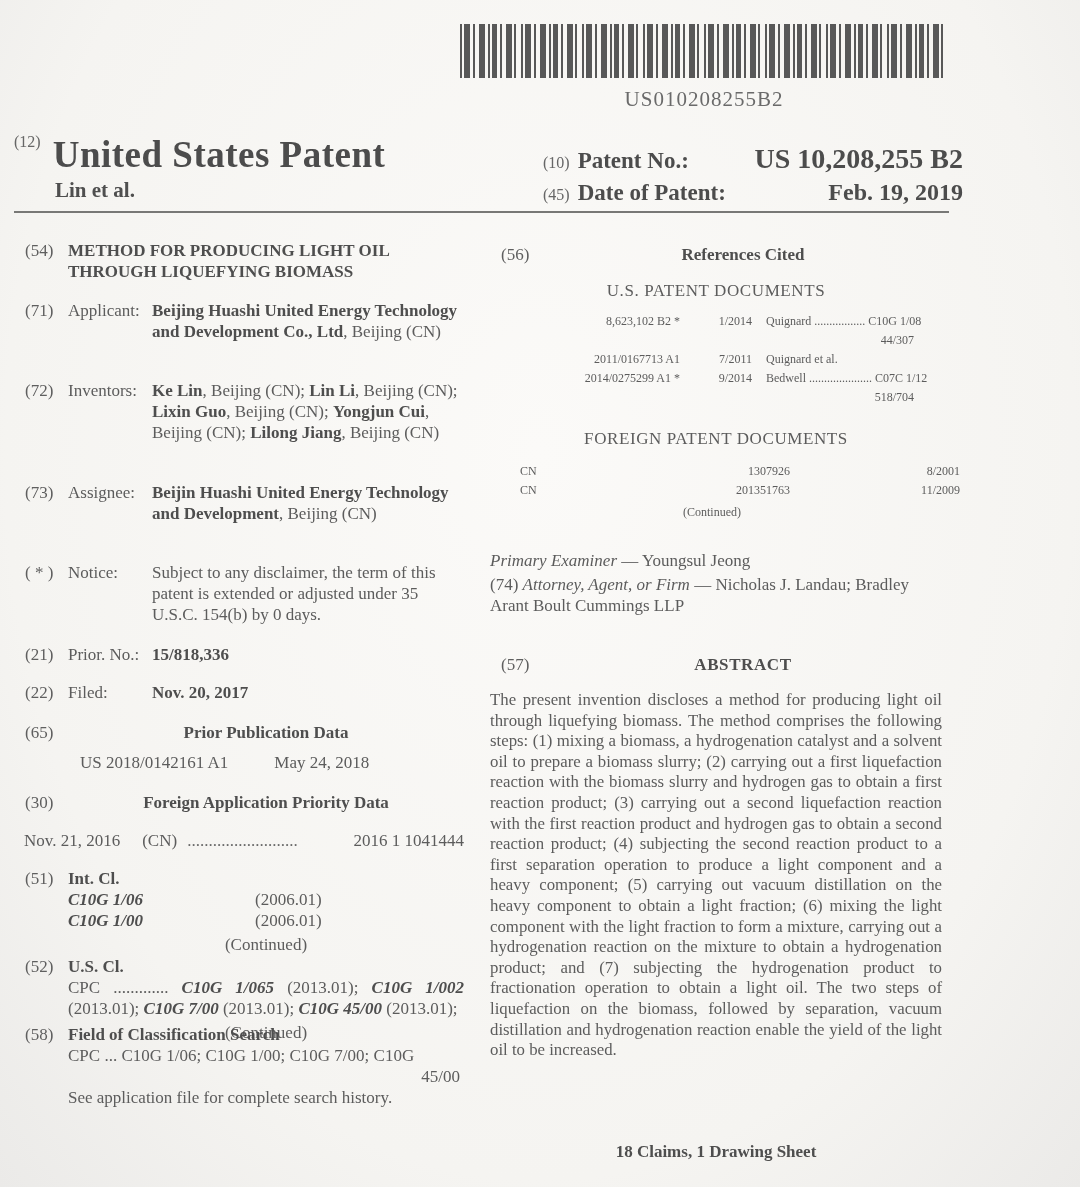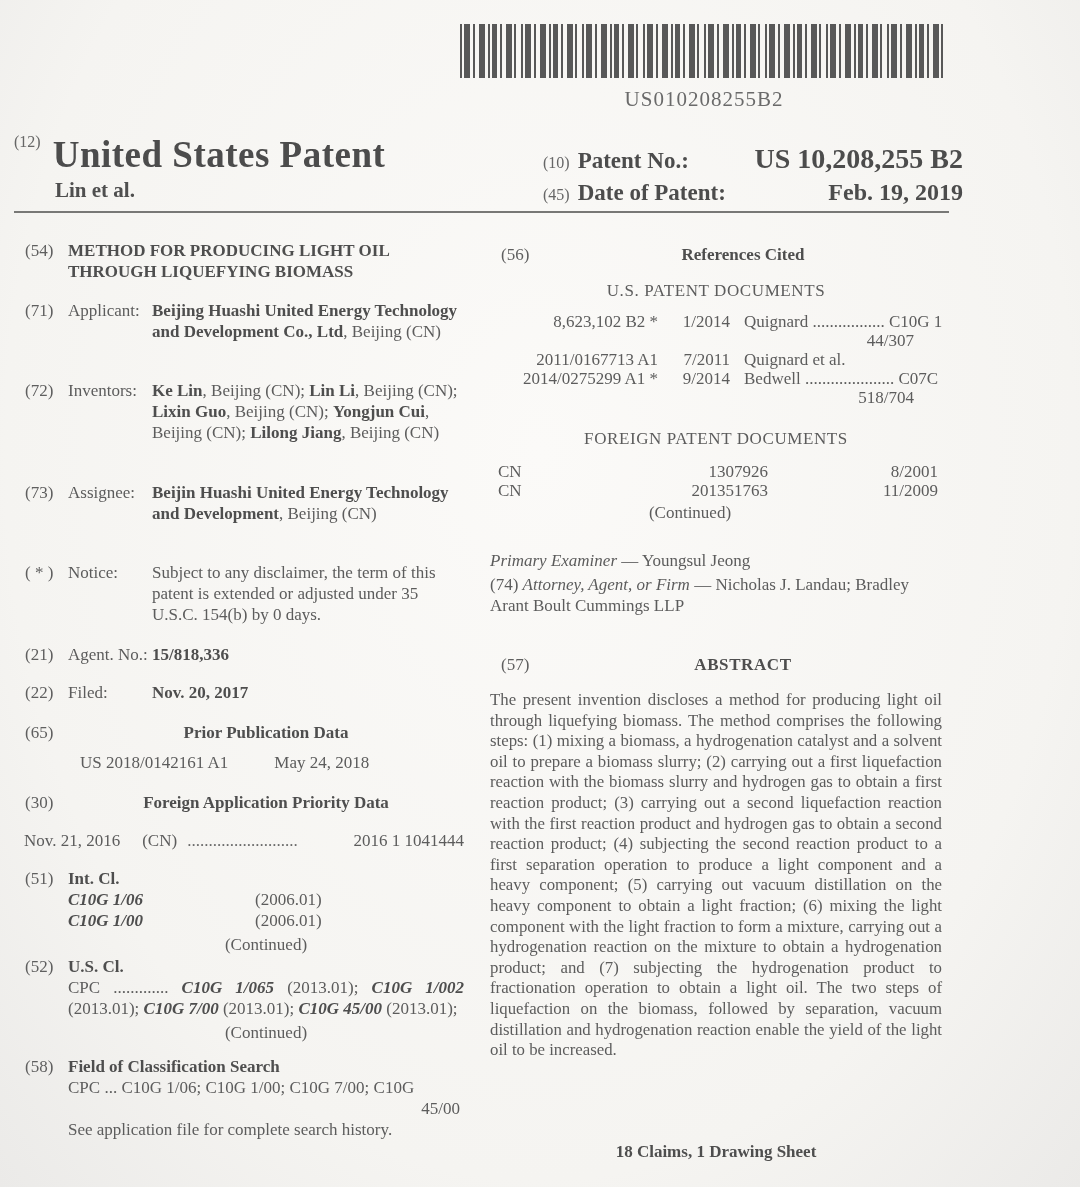--- a/index.html
+++ b/index.html
@@ -65,21 +65,21 @@
   .pr-cty{flex:none;margin-left:22px;}
   .pr-dots{flex:1;overflow:hidden;white-space:nowrap;margin-left:10px;color:#6a6a6a;}
   .pr-num{flex:none;margin-left:8px;}
   .subblock{padding-left:54px;}
   .iclrow{display:flex;padding-left:54px;}
   .icl-code{flex:none;width:187px;font-weight:700;font-style:italic;color:#4e4e4e;}
   .contd{text-align:center;padding-left:54px;margin-top:3px;}
   .cpcblock{padding-left:54px;text-align:justify;}
   .rightline{text-align:right;padding-right:4px;}
   
-  .refsmall{font-size:17px;line-height:19px;}
+  .refsmall{font-size:12px;line-height:19px;margin-left:22px;}
   .usrow{display:flex;}
   .us-c1{flex:none;width:168px;text-align:right;}
   .us-c2{flex:none;width:72px;text-align:right;}
   .us-c3{flex:1;padding-left:14px;white-space:nowrap;overflow:hidden;}
   .us-cont{text-align:right;padding-right:28px;}
   .frow{display:flex;}
   .f-c1{flex:none;width:80px;padding-left:8px;}
   .f-c2{flex:none;width:190px;text-align:right;}
   .f-c3{flex:none;width:170px;text-align:right;}
   .ls{letter-spacing:0.6px;}
@@ -154,21 +154,21 @@
       <span class="num">( * )</span>
       <div class="body lblrow">
         <span class="lbl">Notice:</span>
         <span class="val">Subject to any disclaimer, the term of this patent is extended or adjusted under 35 U.S.C. 154(b) by 0 days.</span>
       </div>
     </div>
 
     <div class="sec" style="top:412px">
       <span class="num">(21)</span>
       <div class="body lblrow">
-        <span class="lbl">Agent. No.:</span>
+        <span class="lbl">Prior. No.:</span>
         <span class="val"><b>15/818,336</b></span>
       </div>
     </div>
 
     <div class="sec" style="top:450px">
       <span class="num">(22)</span>
       <div class="body lblrow">
         <span class="lbl">Filed:</span>
         <span class="val"><b>Nov. 20, 2017</b></span>
       </div>
@@ -217,21 +217,21 @@
 
     <div style="position:absolute;top:724px;left:0;right:0">
       <div class="sec" style="position:static">
         <span class="num">(52)</span>
         <div class="body sechead">U.S. Cl.</div>
       </div>
       <div class="cpcblock"><span>CPC ............. </span><span class="rb ri">C10G 1/065</span><span> (2013.01); </span><span class="rb ri">C10G 1/002</span><span> (2013.01); </span><span class="rb ri">C10G 7/00</span><span> (2013.01); </span><span class="rb ri">C10G 45/00</span><span> (2013.01);</span></div>
       <div class="contd">(Continued)</div>
     </div>
 
-    <div style="position:absolute;top:824px;left:0;right:0">
+    <div style="position:absolute;top:792px;left:0;right:0">
       <div class="sec" style="position:static">
         <span class="num">(58)</span>
         <div class="body sechead">Field of Classification Search</div>
       </div>
       <div class="subblock">CPC ... C10G 1/06; C10G 1/00; C10G 7/00; C10G</div>
       <div class="subblock rightline">45/00</div>
       <div class="subblock">See application file for complete search history.</div>
     </div>
 
   </div>

